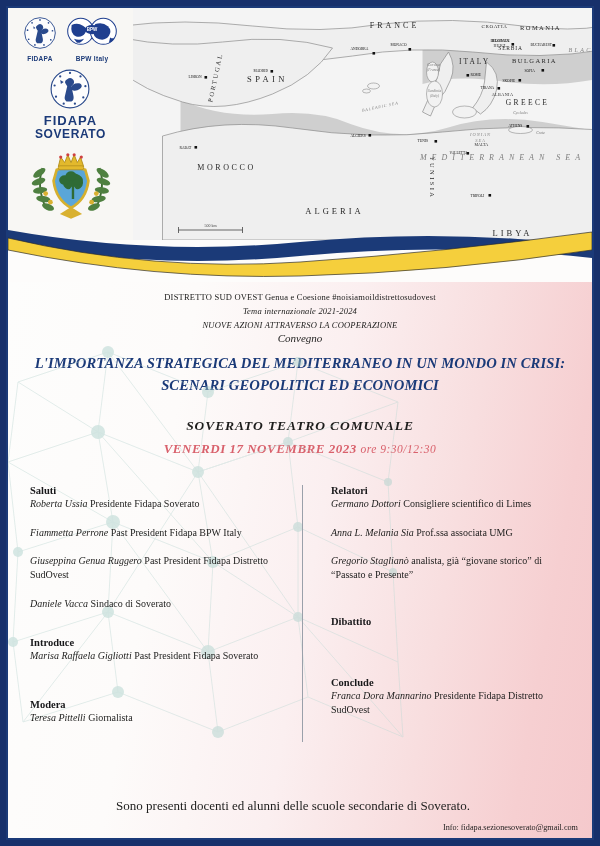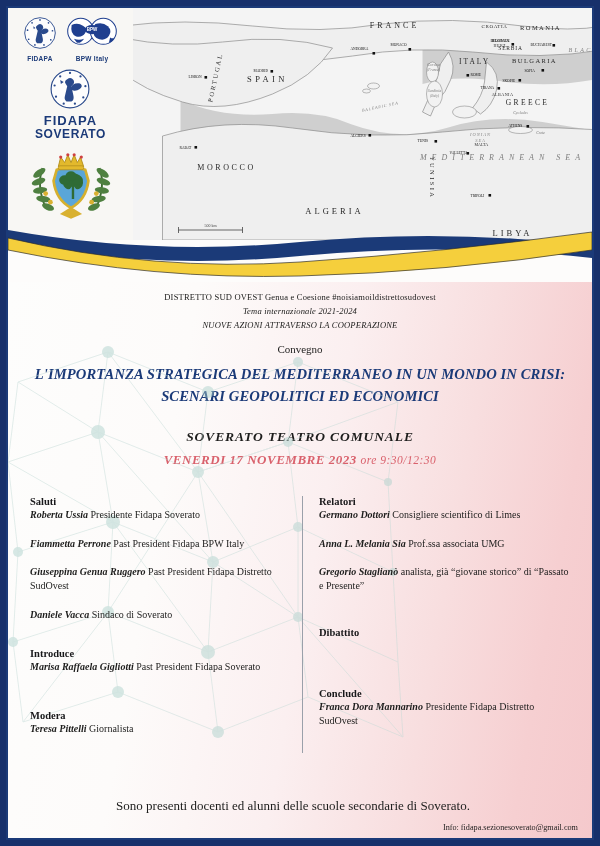--- a/index.html
+++ b/index.html
@@ -124,23 +124,23 @@
     padding-top: 8px;
   }
   .hdr-line {
     font-size: 8.5px;
     color: #20201f;
     line-height: 1.65;
     letter-spacing: .2px;
   }
   .hdr-line.it { font-style: italic; }
   .convegno {
+    font-style: italic;
     font-size: 11px;
     color: #1d1d1c;
-    margin-top: 11px;
   }
 
   .main-title {
     text-align: center;
     color: #1b3a78;
     font-weight: bold;
     font-style: italic;
     font-size: 14.6px;
     line-height: 1.5;
     letter-spacing: .1px;
@@ -178,38 +178,38 @@
     display: flex;
     margin-top: 28px;
     padding: 0 18px 0 22px;
     box-sizing: border-box;
   }
   .col {
     flex: 1 1 50%;
     box-sizing: border-box;
   }
   .col-left  { padding-right: 18px; }
-  .col-right { padding-left: 16px; border-left: 1px solid #9aa0aa; }
+  .col-right { padding-left: 28px; border-left: 1px solid #9aa0aa; }
 
   .group { margin-bottom: 18px; }
   .group-title {
     font-weight: bold;
     font-size: 10.5px;
     color: #18181a;
     margin-bottom: 1px;
   }
   .entry {
     font-size: 10px;
     color: #1d1d1c;
     line-height: 1.38;
     margin-bottom: 15px;
   }
   .entry:last-child { margin-bottom: 0; }
   .entry .nm {
-    font-weight: bold;
+    font-weight: normal;
     font-style: italic;
     margin-top: 48px;
   }
   .entry.tight { margin-bottom: 0; }
 
   
   .footer {
     position: absolute;
     left: 0; right: 0; bottom: 6px;
     padding: 0 14px 0 0;

